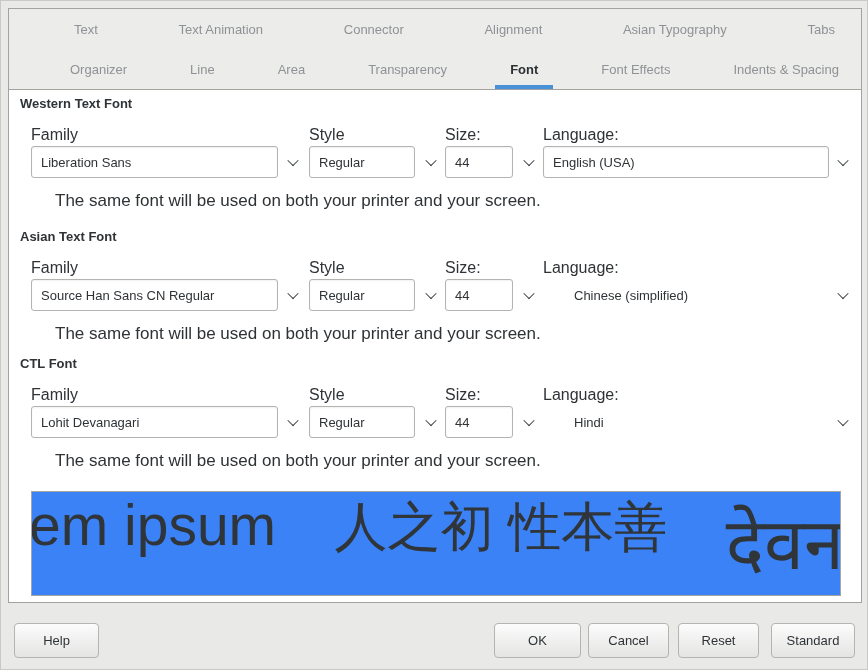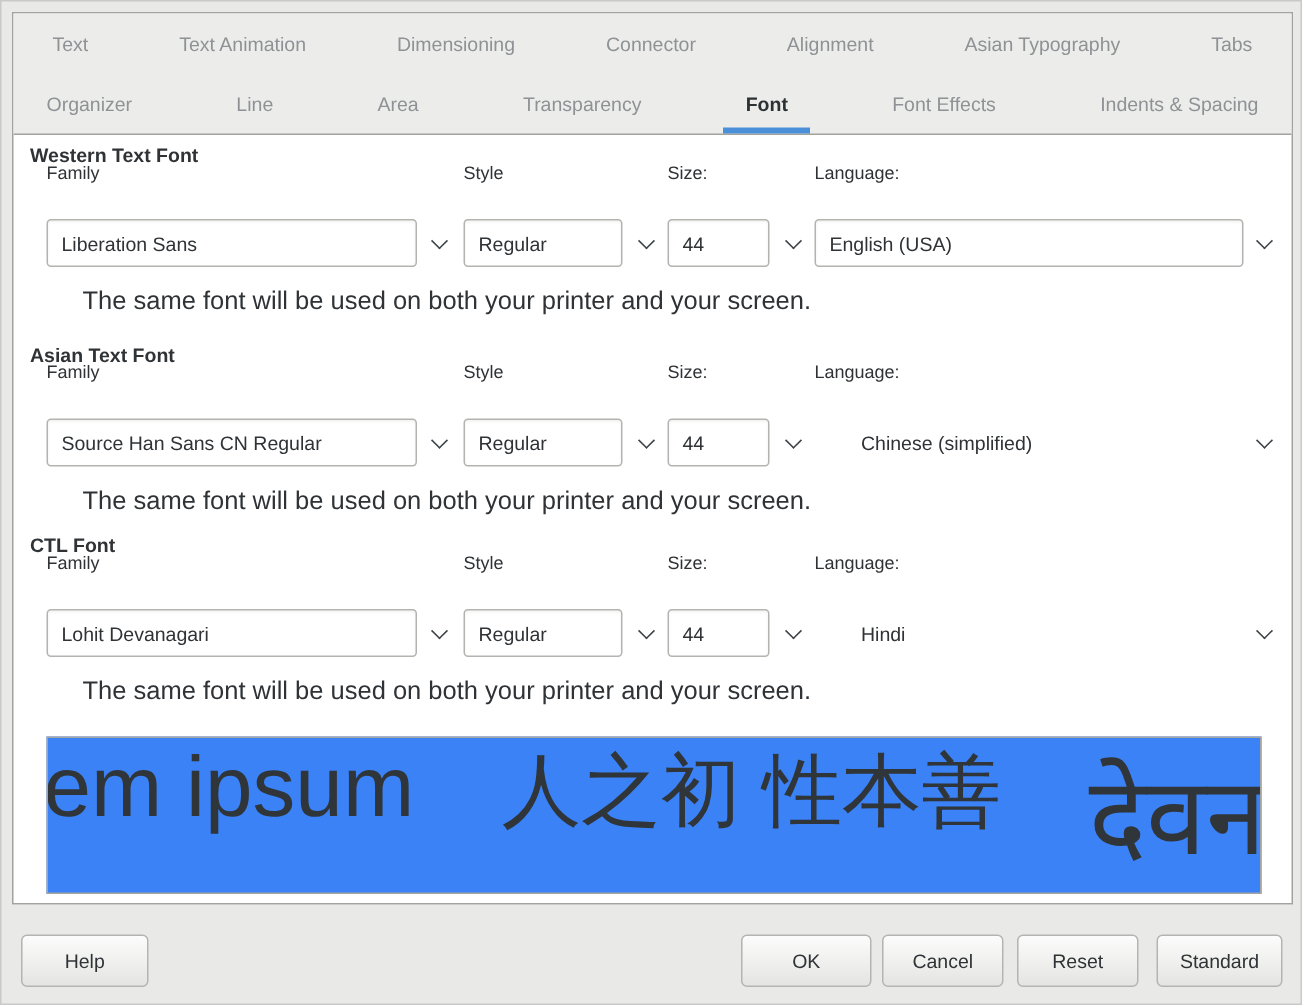--- a/index.html
+++ b/index.html
@@ -3,28 +3,28 @@
 <meta charset="utf-8">
 <style>
   html,body{margin:0;padding:0;}
   body{width:868px;height:670px;font-family:"Liberation Sans",sans-serif;}
   .dialog{position:relative;width:868px;height:670px;background:#e9e9e8;box-sizing:border-box;border:1px solid #c9c9c6;overflow:hidden;}
   .panel{position:absolute;left:7px;top:7px;width:854px;height:595px;box-sizing:border-box;border:1px solid #a2a29f;background:#ffffff;}
   .tabstrip{height:81px;background:#ececeb;border-bottom:1px solid #a2a29f;display:flex;flex-direction:column;box-sizing:border-box;}
   .tabrow{flex:1;display:flex;align-items:center;justify-content:space-between;}
   .row1{padding:0 26px;}
   .row2{padding:0 22px;}
-  .tab{font-size:13px;color:#8f9295;position:relative;height:100%;display:flex;align-items:center;white-space:nowrap;cursor:default;}
+  .tab{font-size:13px;color:#8f9295;position:relative;height:100%;display:flex;align-items:center;white-space:nowrap;cursor:default;margin-left:39px;}
   .tab.selected{color:#2c3134;font-weight:700;}
   .tab.selected::after{content:"";position:absolute;left:-15px;right:-15px;bottom:0;height:4px;background:#4a90d9;}
   .content{position:relative;height:473px;color:#2f3336;}
   .section{position:absolute;left:0;right:0;height:130px;}
   .s1{top:6px;}.s2{top:139px;}.s3{top:266px;}
   .sec-title{position:absolute;left:11px;top:0;font-size:13px;font-weight:700;}
-  .flabel{position:absolute;top:12px;font-size:12px;}
+  .flabel{position:absolute;top:30px;font-size:16px;}
   .l-family{left:22px;}.l-style{left:300px;}.l-size{left:436px;}.l-lang{left:534px;}
   .entry{position:absolute;top:50px;height:32px;box-sizing:border-box;background:#fff;border:1px solid #b3b3b0;border-radius:3px;display:flex;align-items:center;padding-left:9px;font-size:13px;box-shadow:inset 0 1px 2px rgba(0,0,0,.06);overflow:hidden;white-space:nowrap;}
   .box-family{left:22px;width:247px;}
   .box-style{left:300px;width:106px;}
   .box-size{left:436px;width:68px;}
   .box-lang{left:534px;width:286px;}
   .chev{position:absolute;top:50px;height:32px;width:24px;display:flex;align-items:center;justify-content:center;cursor:default;}
   .c1{left:272px;}.c2{left:410px;}.c3{left:508px;}.c4{left:822px;}
   .chev i{display:block;width:7px;height:7px;border-right:1.5px solid #3a4145;border-bottom:1.5px solid #3a4145;transform:rotate(45deg) translate(-1px,-1px);}
   .plain-lang{position:absolute;left:565px;top:50px;height:32px;display:flex;align-items:center;font-size:13px;}
@@ -43,21 +43,20 @@
 </head>
 <body>
 
 <div class="dialog">
   <div class="panel">
 
     <div class="tabstrip">
       <div class="tabrow row1">
         <span class="tab">Text</span>
         <span class="tab">Text Animation</span>
-        <span class="tab">Dimensioning</span>
         <span class="tab">Connector</span>
         <span class="tab">Alignment</span>
         <span class="tab">Asian Typography</span>
         <span class="tab">Tabs</span>
       </div>
       <div class="tabrow row2">
         <span class="tab">Organizer</span>
         <span class="tab">Line</span>
         <span class="tab">Area</span>
         <span class="tab">Transparency</span>

